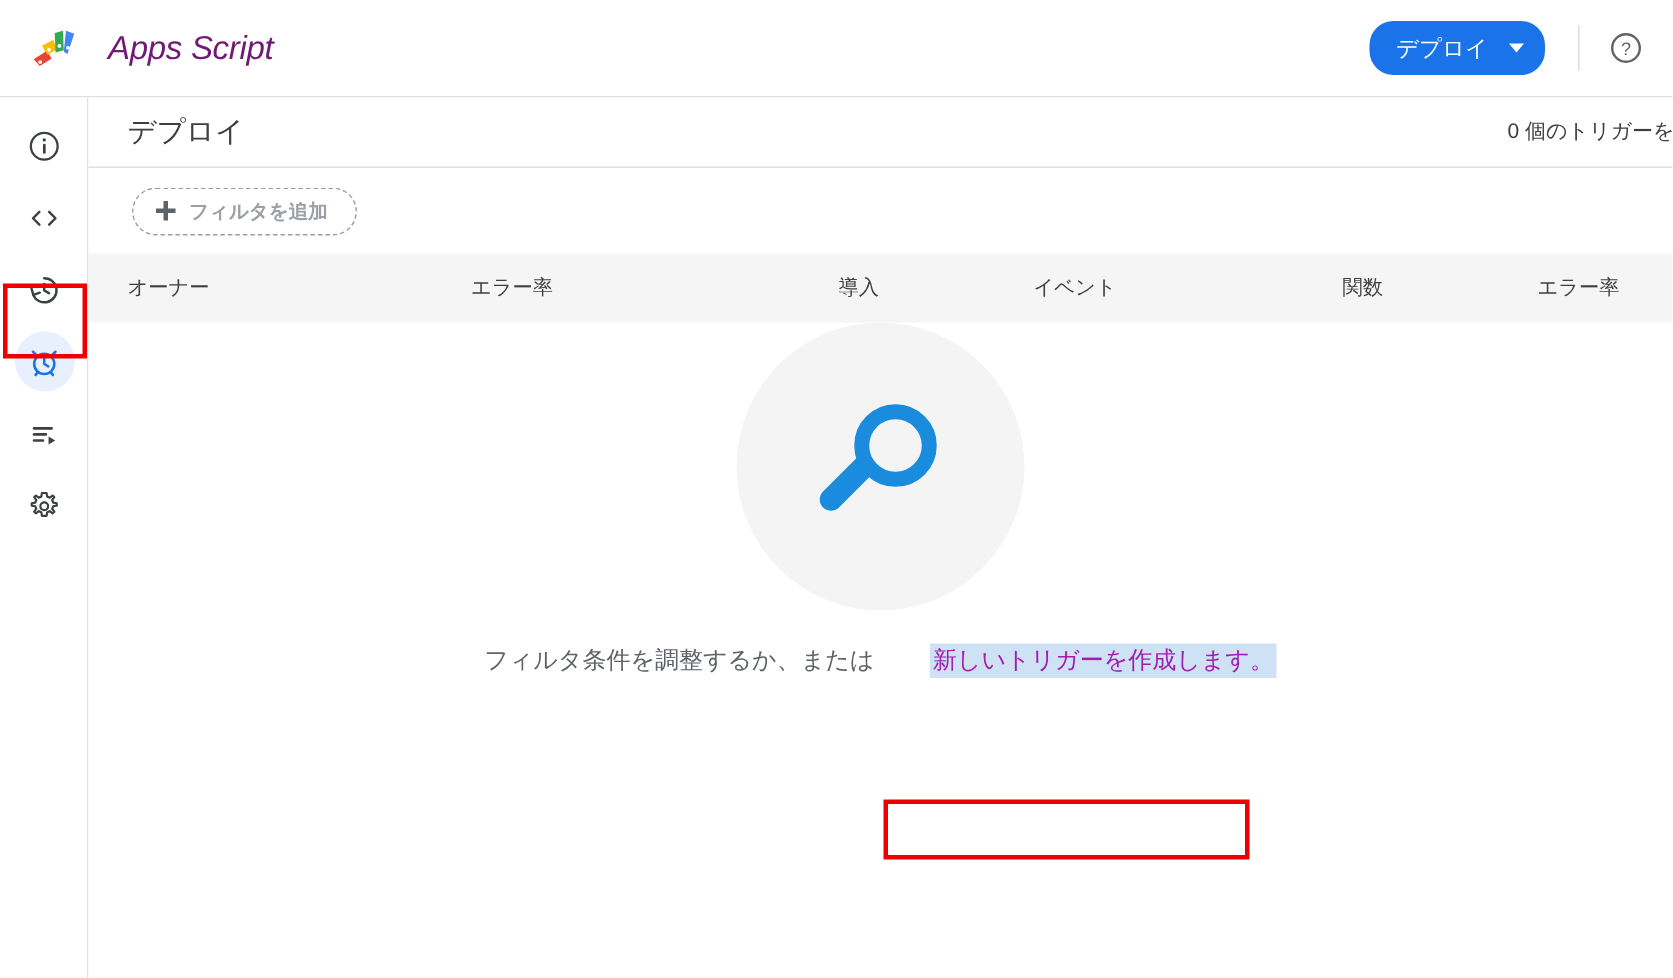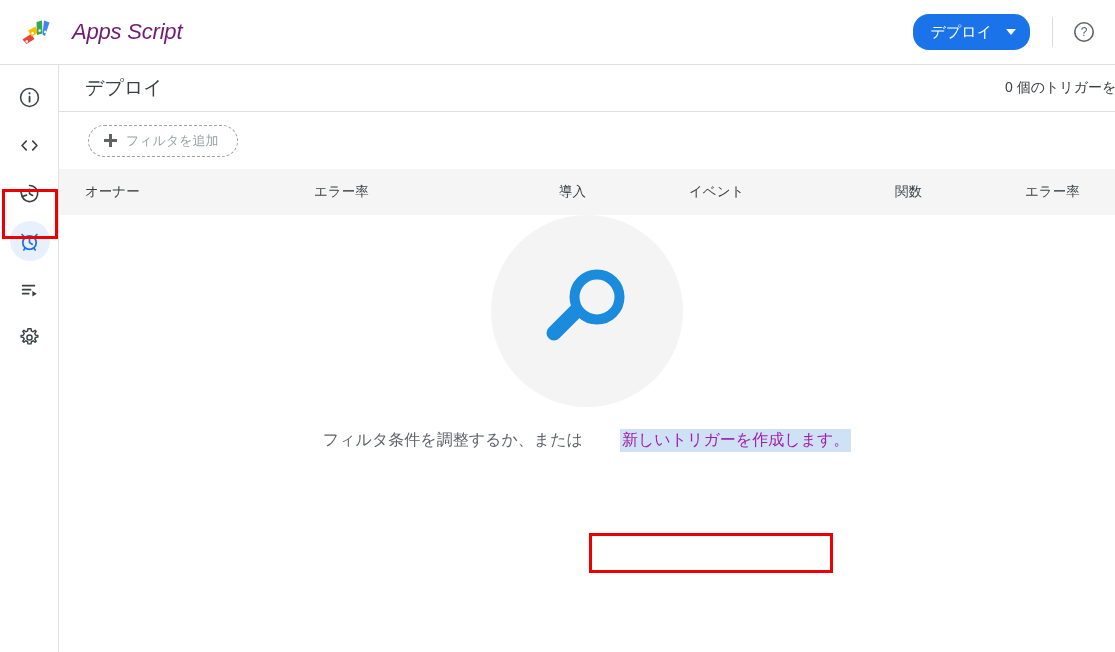--- a/index.html
+++ b/index.html
@@ -139,20 +139,21 @@
     white-space: nowrap;
     overflow: hidden;
     padding-right: 0;
     width: 110px;
   }
   .filter-bar {
     height: 57px;
     display: flex;
     align-items: center;
     padding-left: 29px;
+    font-weight: bold;
   }
   .filter-chip {
     height: 32px;
     border: 1px dashed #9aa0a6;
     border-radius: 16px;
     display: flex;
     align-items: center;
     gap: 9px;
     padding: 0 18px 0 15px;
     background: #ffffff;

